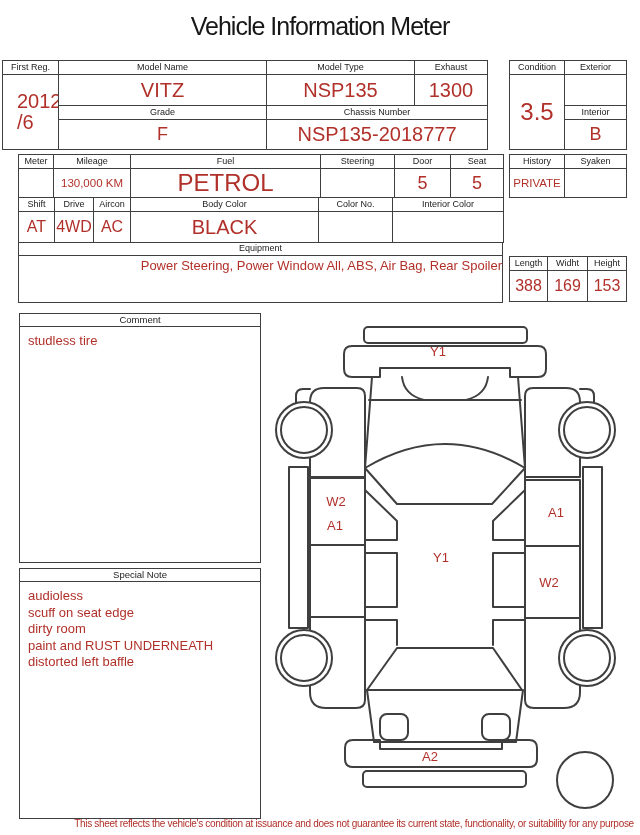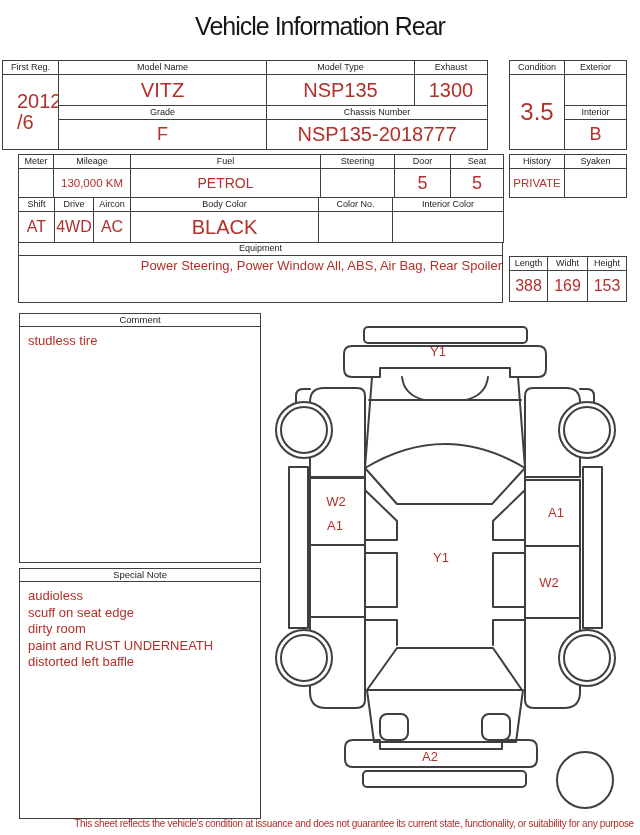--- a/index.html
+++ b/index.html
@@ -6,39 +6,39 @@
   .page{position:relative;width:640px;height:835px;background:#fff;overflow:hidden;
         font-family:"Liberation Sans",sans-serif;}
   .abs{position:absolute;}
   .title{left:0;top:12px;width:640px;text-align:center;color:#171717;
          font-size:25px;letter-spacing:-1px;}
   table{border-collapse:collapse;table-layout:fixed;position:absolute;background:#fff;}
   td{border:1px solid #3f3f3f;overflow:hidden;padding:0;vertical-align:middle;
      text-align:center;line-height:1.05;}
   td.h{font-size:9px;color:#222;font-weight:400;}
   td.v{color:#b1302a;}
-  .s20{font-size:20px;} .s19{font-size:14px;} .s18{font-size:18px;} .s16{font-size:16px;margin-left:48px;}
+  .s20{font-size:20px;} .s19{font-size:24px;} .s18{font-size:18px;} .s16{font-size:16px;margin-left:48px;}
   .s24{font-size:24px;} .s22{font-size:22px;} .s12{font-size:11.5px;} .s13{font-size:13px;}
   .pre{white-space:pre-line;}
   .left{text-align:left;padding-left:14px;}
   .topleft{text-align:right;vertical-align:top;padding:3px 0 0 8px;}
   .box{position:absolute;border:1px solid #3f3f3f;background:#fff;}
   .boxhdr{height:12px;border-bottom:1px solid #3f3f3f;text-align:center;
           font-size:9.5px;color:#222;line-height:12px;}
   .boxbody{color:#b1302a;font-size:13px;line-height:16.5px;padding:6px 8px;text-align:left;}
   .footer{left:0;top:818px;width:640px;text-align:center;color:#b1302a;
           font-size:10px;letter-spacing:-0.3px;white-space:nowrap;margin-left:34px;}
   svg text{font-family:"Liberation Sans",sans-serif;}
 </style>
 </head>
 <body>
 
 <div class="page">
 
-  <div class="abs title">Vehicle Information Rear</div>
+  <div class="abs title">Vehicle Information Meter</div>
 
   <table style="left:2px;top:60px;width:485px">
     <colgroup>
         <col style="width:56px">
         <col style="width:208px">
         <col style="width:148px">
         <col style="width:73px">
       </colgroup>
     <tbody>
         <tr style="height:14px">

